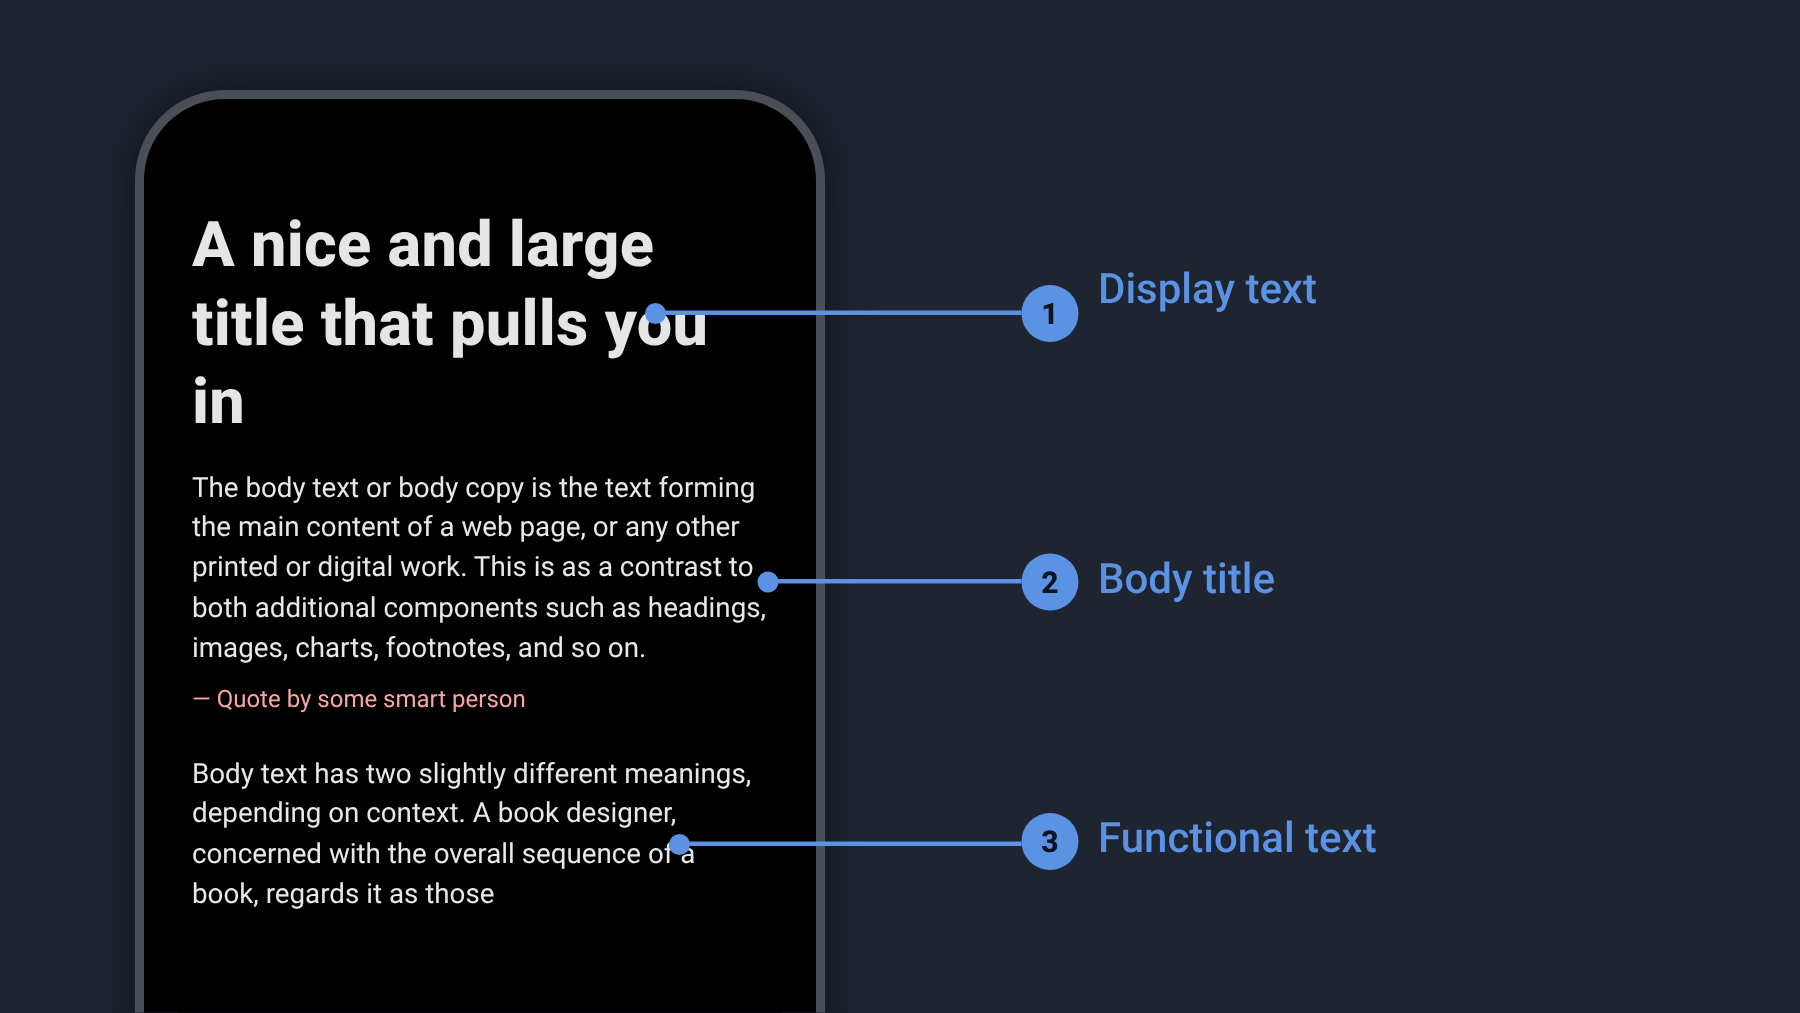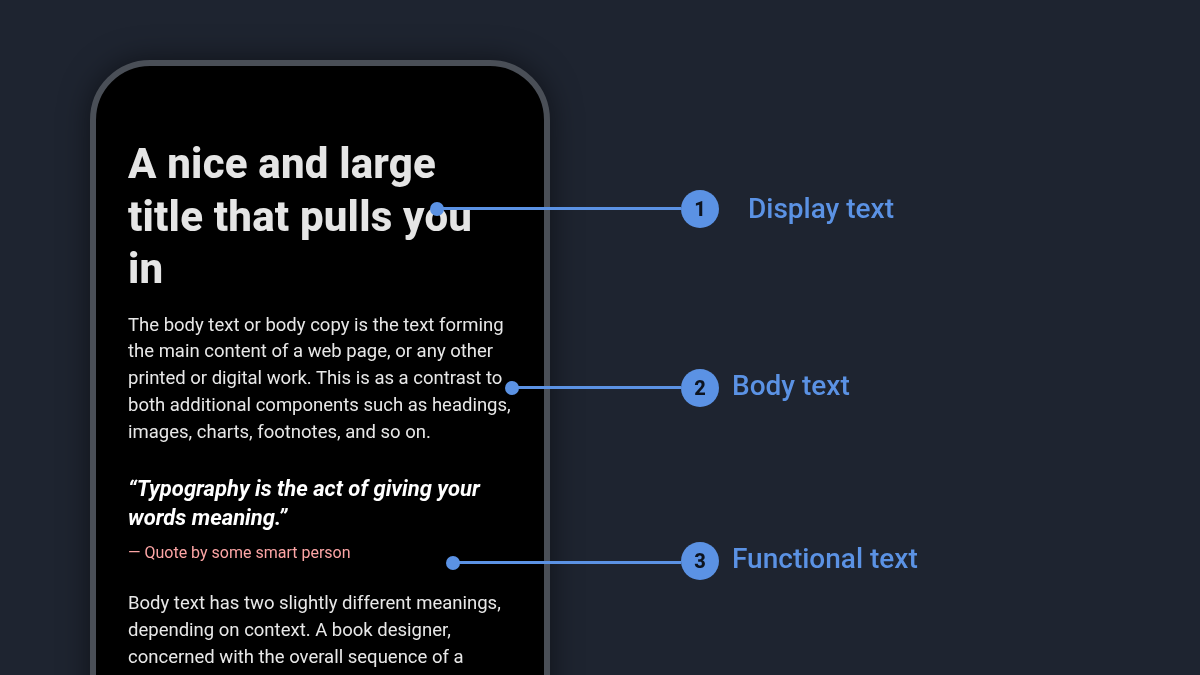--- a/index.html
+++ b/index.html
@@ -121,21 +121,21 @@
     font-size: 28px;
     font-weight: 500;
     z-index: 6;
   }
 
   
   
   #dot1  { left: 430px; top: 202px; }
   #line1 { left: 437px; top: 207px; width: 244px; }
   #badge1{ left: 681px; top: 190px; }
-  #label1{ left: 732px; top: 192px; margin-left: 16px; }
+  #label1{ left: 732px; top: 176px; }
 
   
   #dot2  { left: 505px; top: 381px; }
   #line2 { left: 512px; top: 386px; width: 169px; }
   #badge2{ left: 681px; top: 369px; }
   #label2{ left: 732px; top: 369px; }
 
   
   #dot3  { left: 446px; top: 556px; }
   #line3 { left: 453px; top: 561px; width: 228px; }
@@ -143,32 +143,31 @@
   #label3{ left: 732px; top: 542px; }
 </style>
 </head>
 <body>
 
 <div class="phone">
   <div class="notch"></div>
   <div class="screen">
     <div class="title">A nice and large title that pulls you in</div>
     <div class="body1">The body text or body copy is the text forming the main content of a web page, or any other printed or digital work. This is as a contrast to both additional components such as headings, images, charts, footnotes, and so on.</div>
-    <div class="quote">“Typography is the act of giving your words meaning.”</div>
     <div class="attr">— Quote by some smart person</div>
     <div class="body2">Body text has two slightly different meanings, depending on context. A book designer, concerned with the overall sequence of a book, regards it as those</div>
   </div>
 </div>
 
 <div id="dot1" class="dot"></div>
 <div id="line1" class="line"></div>
 <div id="badge1" class="badge">1</div>
 <div id="label1" class="label">Display text</div>
 
 <div id="dot2" class="dot"></div>
 <div id="line2" class="line"></div>
 <div id="badge2" class="badge">2</div>
-<div id="label2" class="label">Body text</div>
+<div id="label2" class="label">Body title</div>
 
 <div id="dot3" class="dot"></div>
 <div id="line3" class="line"></div>
 <div id="badge3" class="badge">3</div>
 <div id="label3" class="label">Functional text</div>
 
 </body></html>

